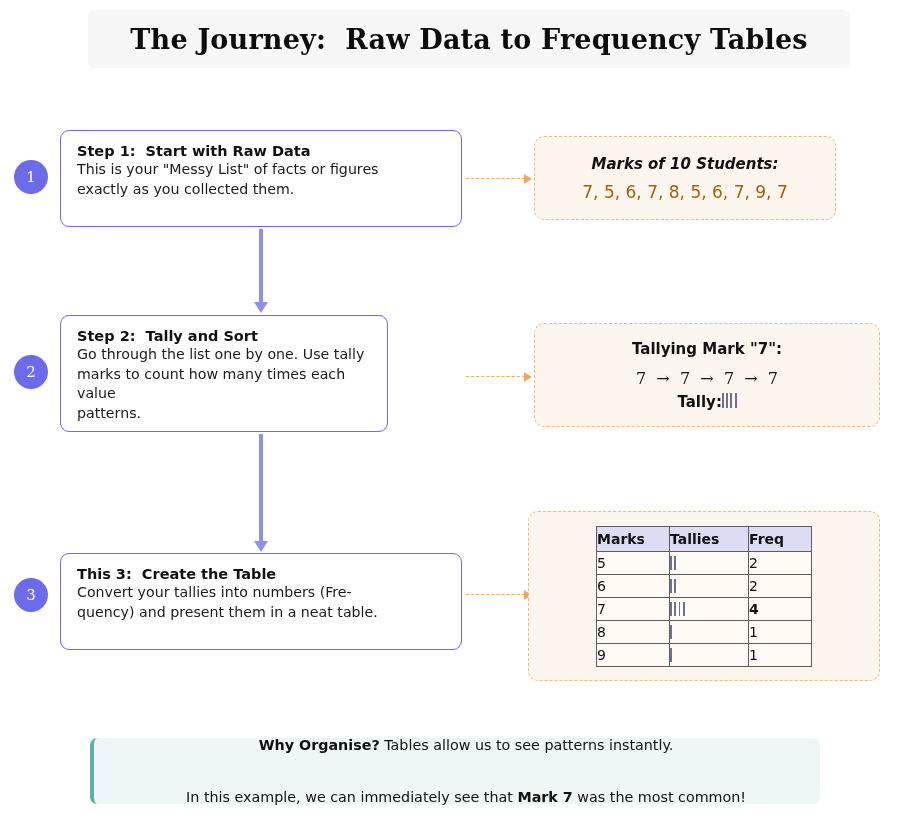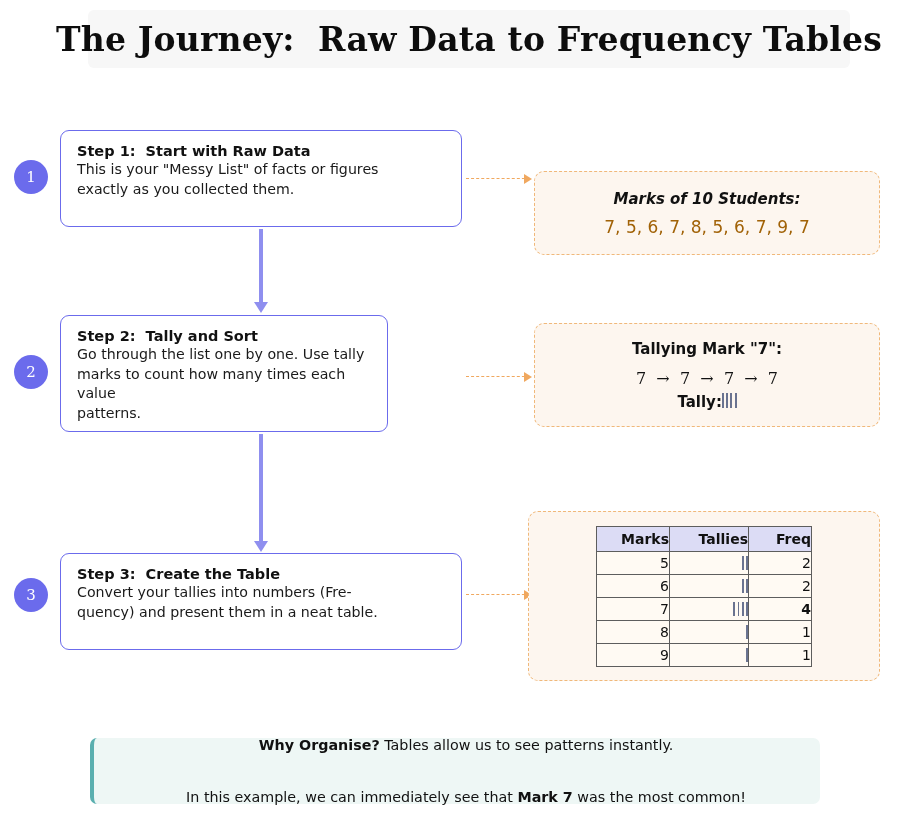--- a/index.html
+++ b/index.html
@@ -24,21 +24,21 @@
     width: 762px;
     height: 58px;
     background: #f7f7f7;
     border-radius: 6px;
     display: flex;
     align-items: center;
     justify-content: center;
   }
   #title-banner .title-text {
     font-family: "DejaVu Serif", serif;
-    font-size: 33px;
+    font-size: 27px;
     font-weight: bold;
     color: #0d0d0d;
     letter-spacing: 0.2px;
     white-space: pre;
   }
 
   .badge {
     position: absolute;
     width: 34px;
     height: 34px;
@@ -137,21 +137,21 @@
   }
 
   
   #freq-table {
     border-collapse: collapse;
     background: #fffaf3;
     font-size: 14px;
   }
   #freq-table th, #freq-table td {
     border: 1.2px solid #5d5d5d;
-    text-align: right;
+    text-align: left;
     color: #111111;
     font-weight: normal;
     padding: 0;
     height: 22px;
     margin-top: 44px;
   }
   #freq-table thead th {
     background: #dcdcf5;
     font-weight: bold;
     height: 24px;
@@ -236,21 +236,21 @@
   <div class="step-body">
     <div>This is your "Messy List" of facts or figures</div>
     <div>exactly as you collected them.</div>
   </div>
 </div>
 
 <div class="h-dash" style="left:466px; top:178px; width:64px;">
   <span class="arrowhead"></span>
 </div>
 
-<div class="side-panel" style="left:534px; top:136px; width:346px; height:84px;margin-top:35px;">
+<div class="side-panel" style="left:534px; top:136px; width:302px; height:84px;">
   <div class="panel-label-italic">Marks of 10 Students:</div>
   <div class="panel-data">7, 5, 6, 7, 8, 5, 6, 7, 9, 7</div>
 </div>
 
 <div class="v-arrow" style="left:254px; top:229px; height:84px;">
   <span class="shaft" style="height:73px;"></span>
   <span class="head" style="top:73px;"></span>
 </div>
 
 <div class="badge" style="left:14px; top:355px;">
@@ -287,21 +287,21 @@
 <div class="v-arrow" style="left:254px; top:434px; height:118px;">
   <span class="shaft" style="height:107px;"></span>
   <span class="head" style="top:107px;"></span>
 </div>
 
 <div class="badge" style="left:14px; top:578px;">
   <span>3</span>
 </div>
 
 <div class="step-box" style="left:60px; top:553px; width:402px; height:97px;">
-  <div class="step-title">Step 3:  Create the Table</div>
+  <div class="step-title">This 3:  Create the Table</div>
   <div class="step-body">
     <div>Convert your tallies into numbers (Fre-</div>
     <div>quency) and present them in a neat table.</div>
   </div>
 </div>
 
 <div class="h-dash" style="left:466px; top:594px; width:64px;">
   <span class="arrowhead"></span>
 </div>
 

